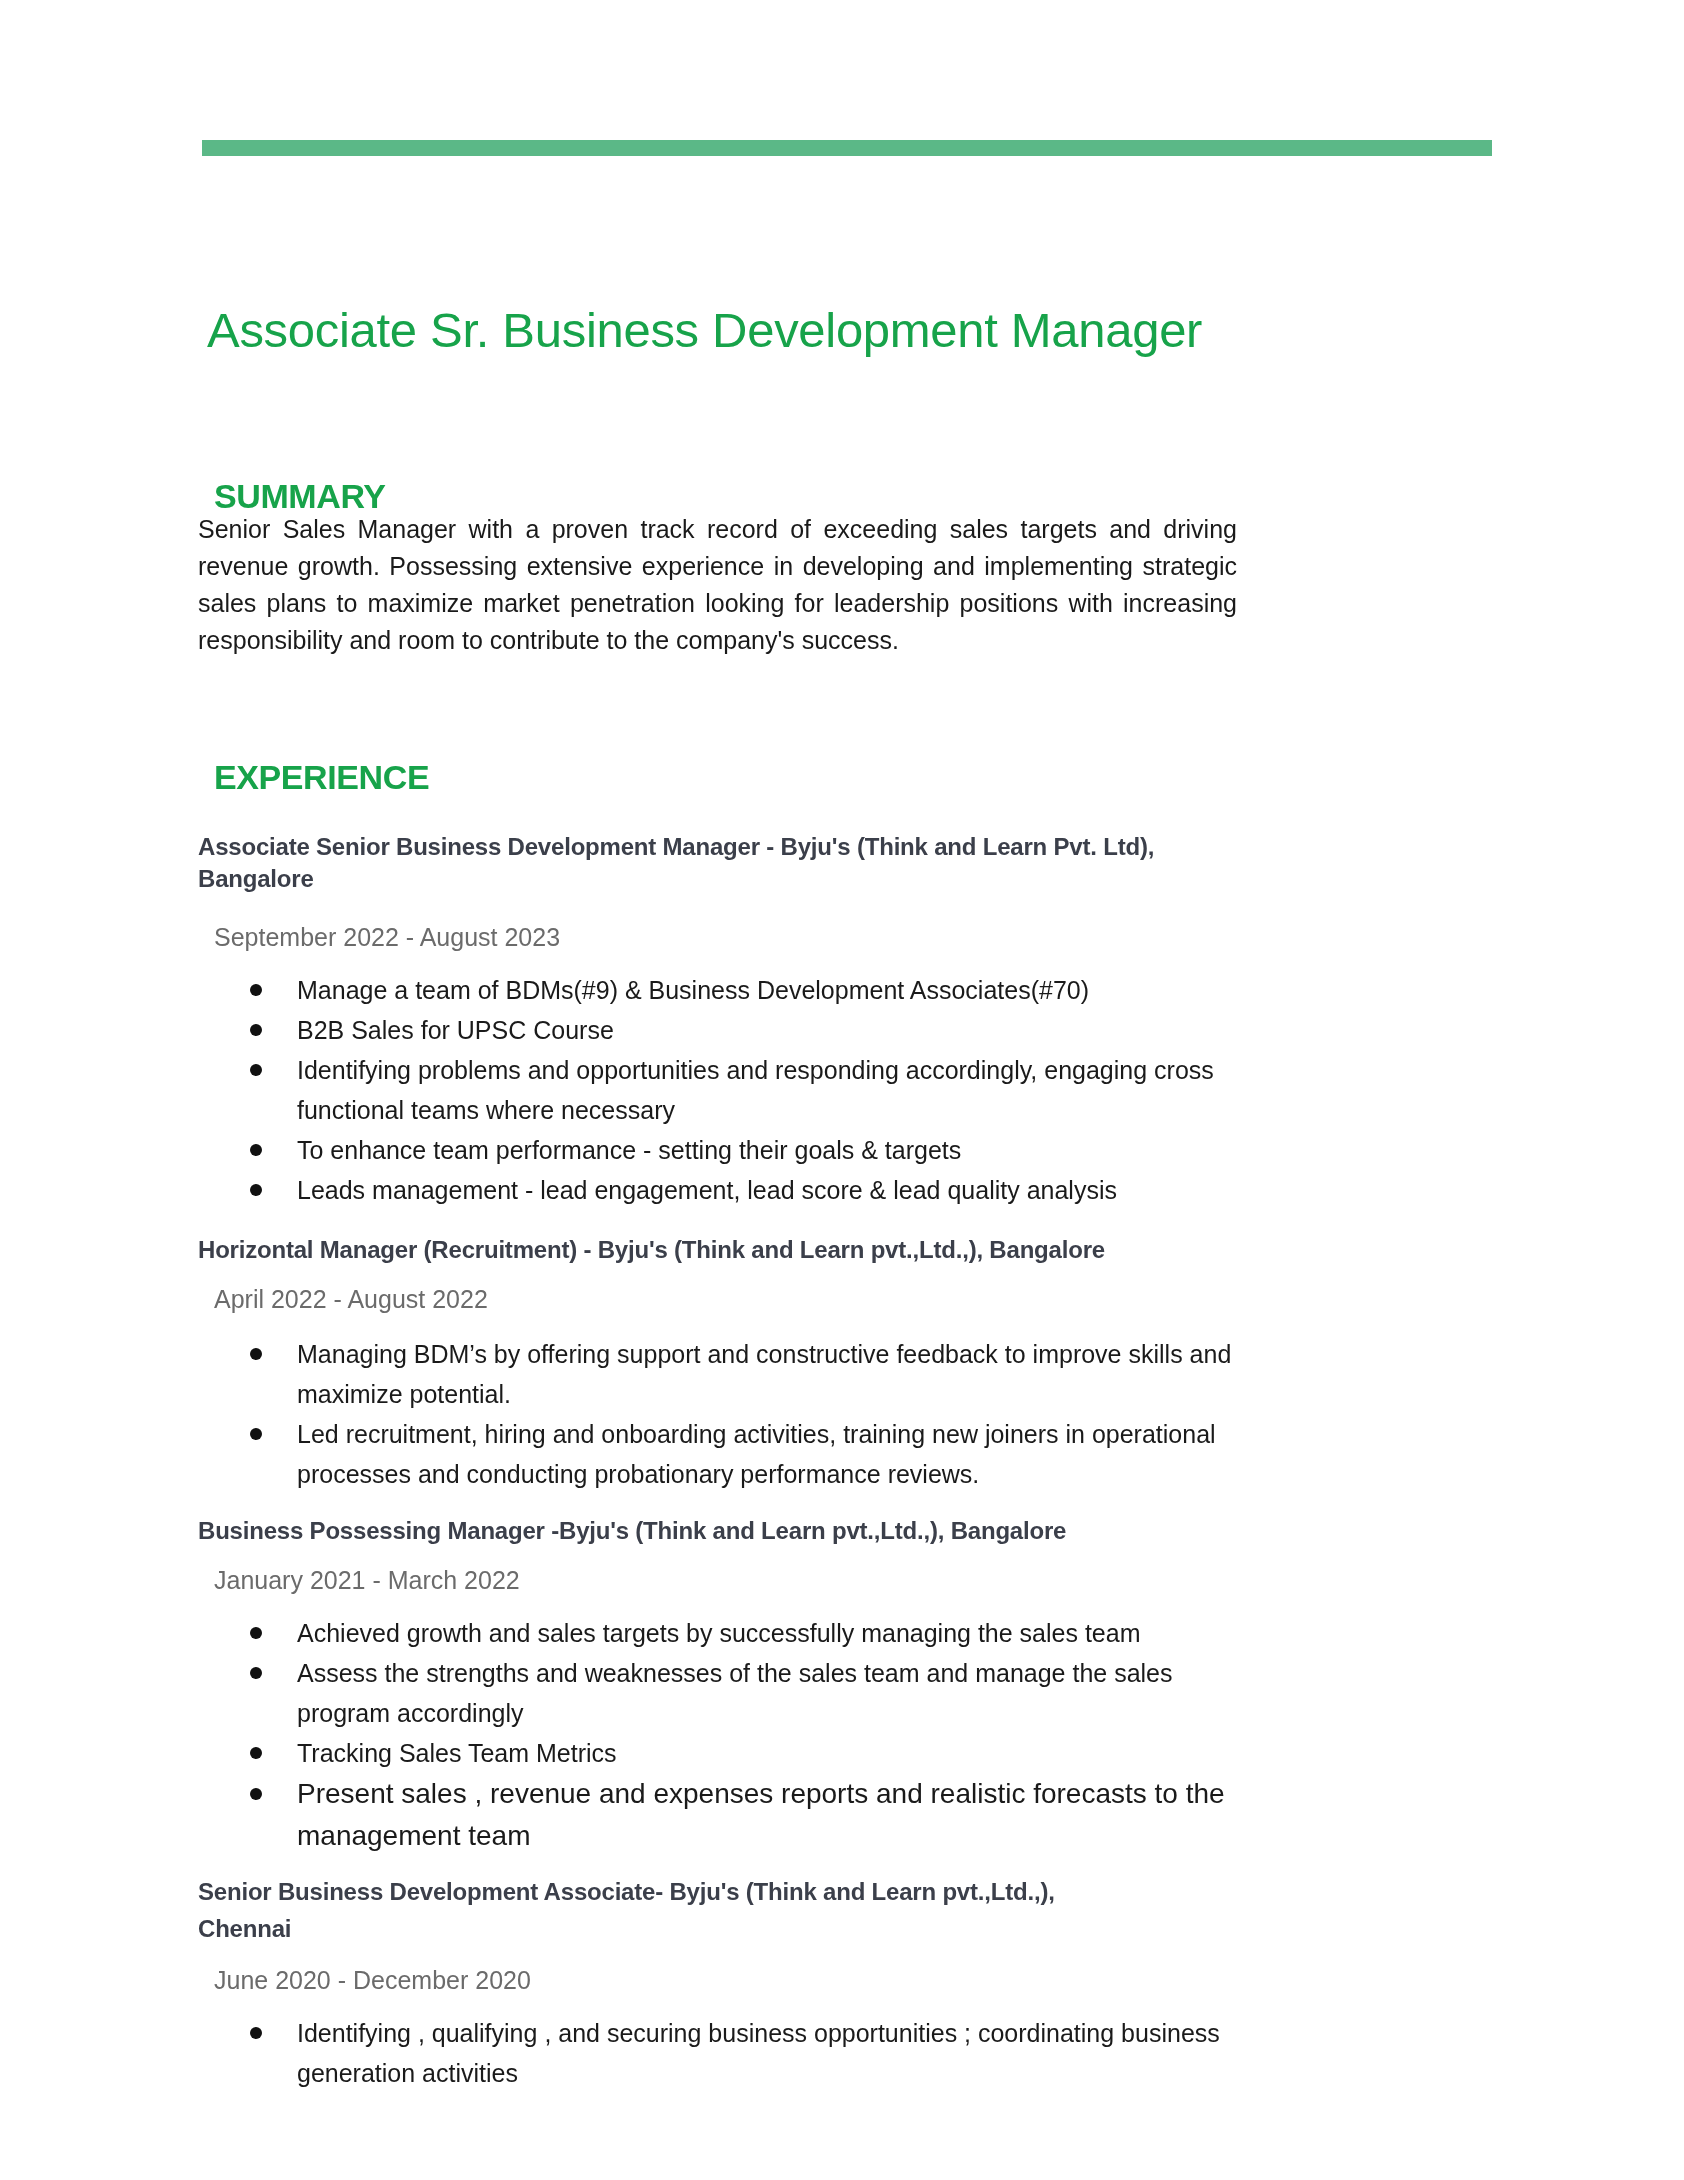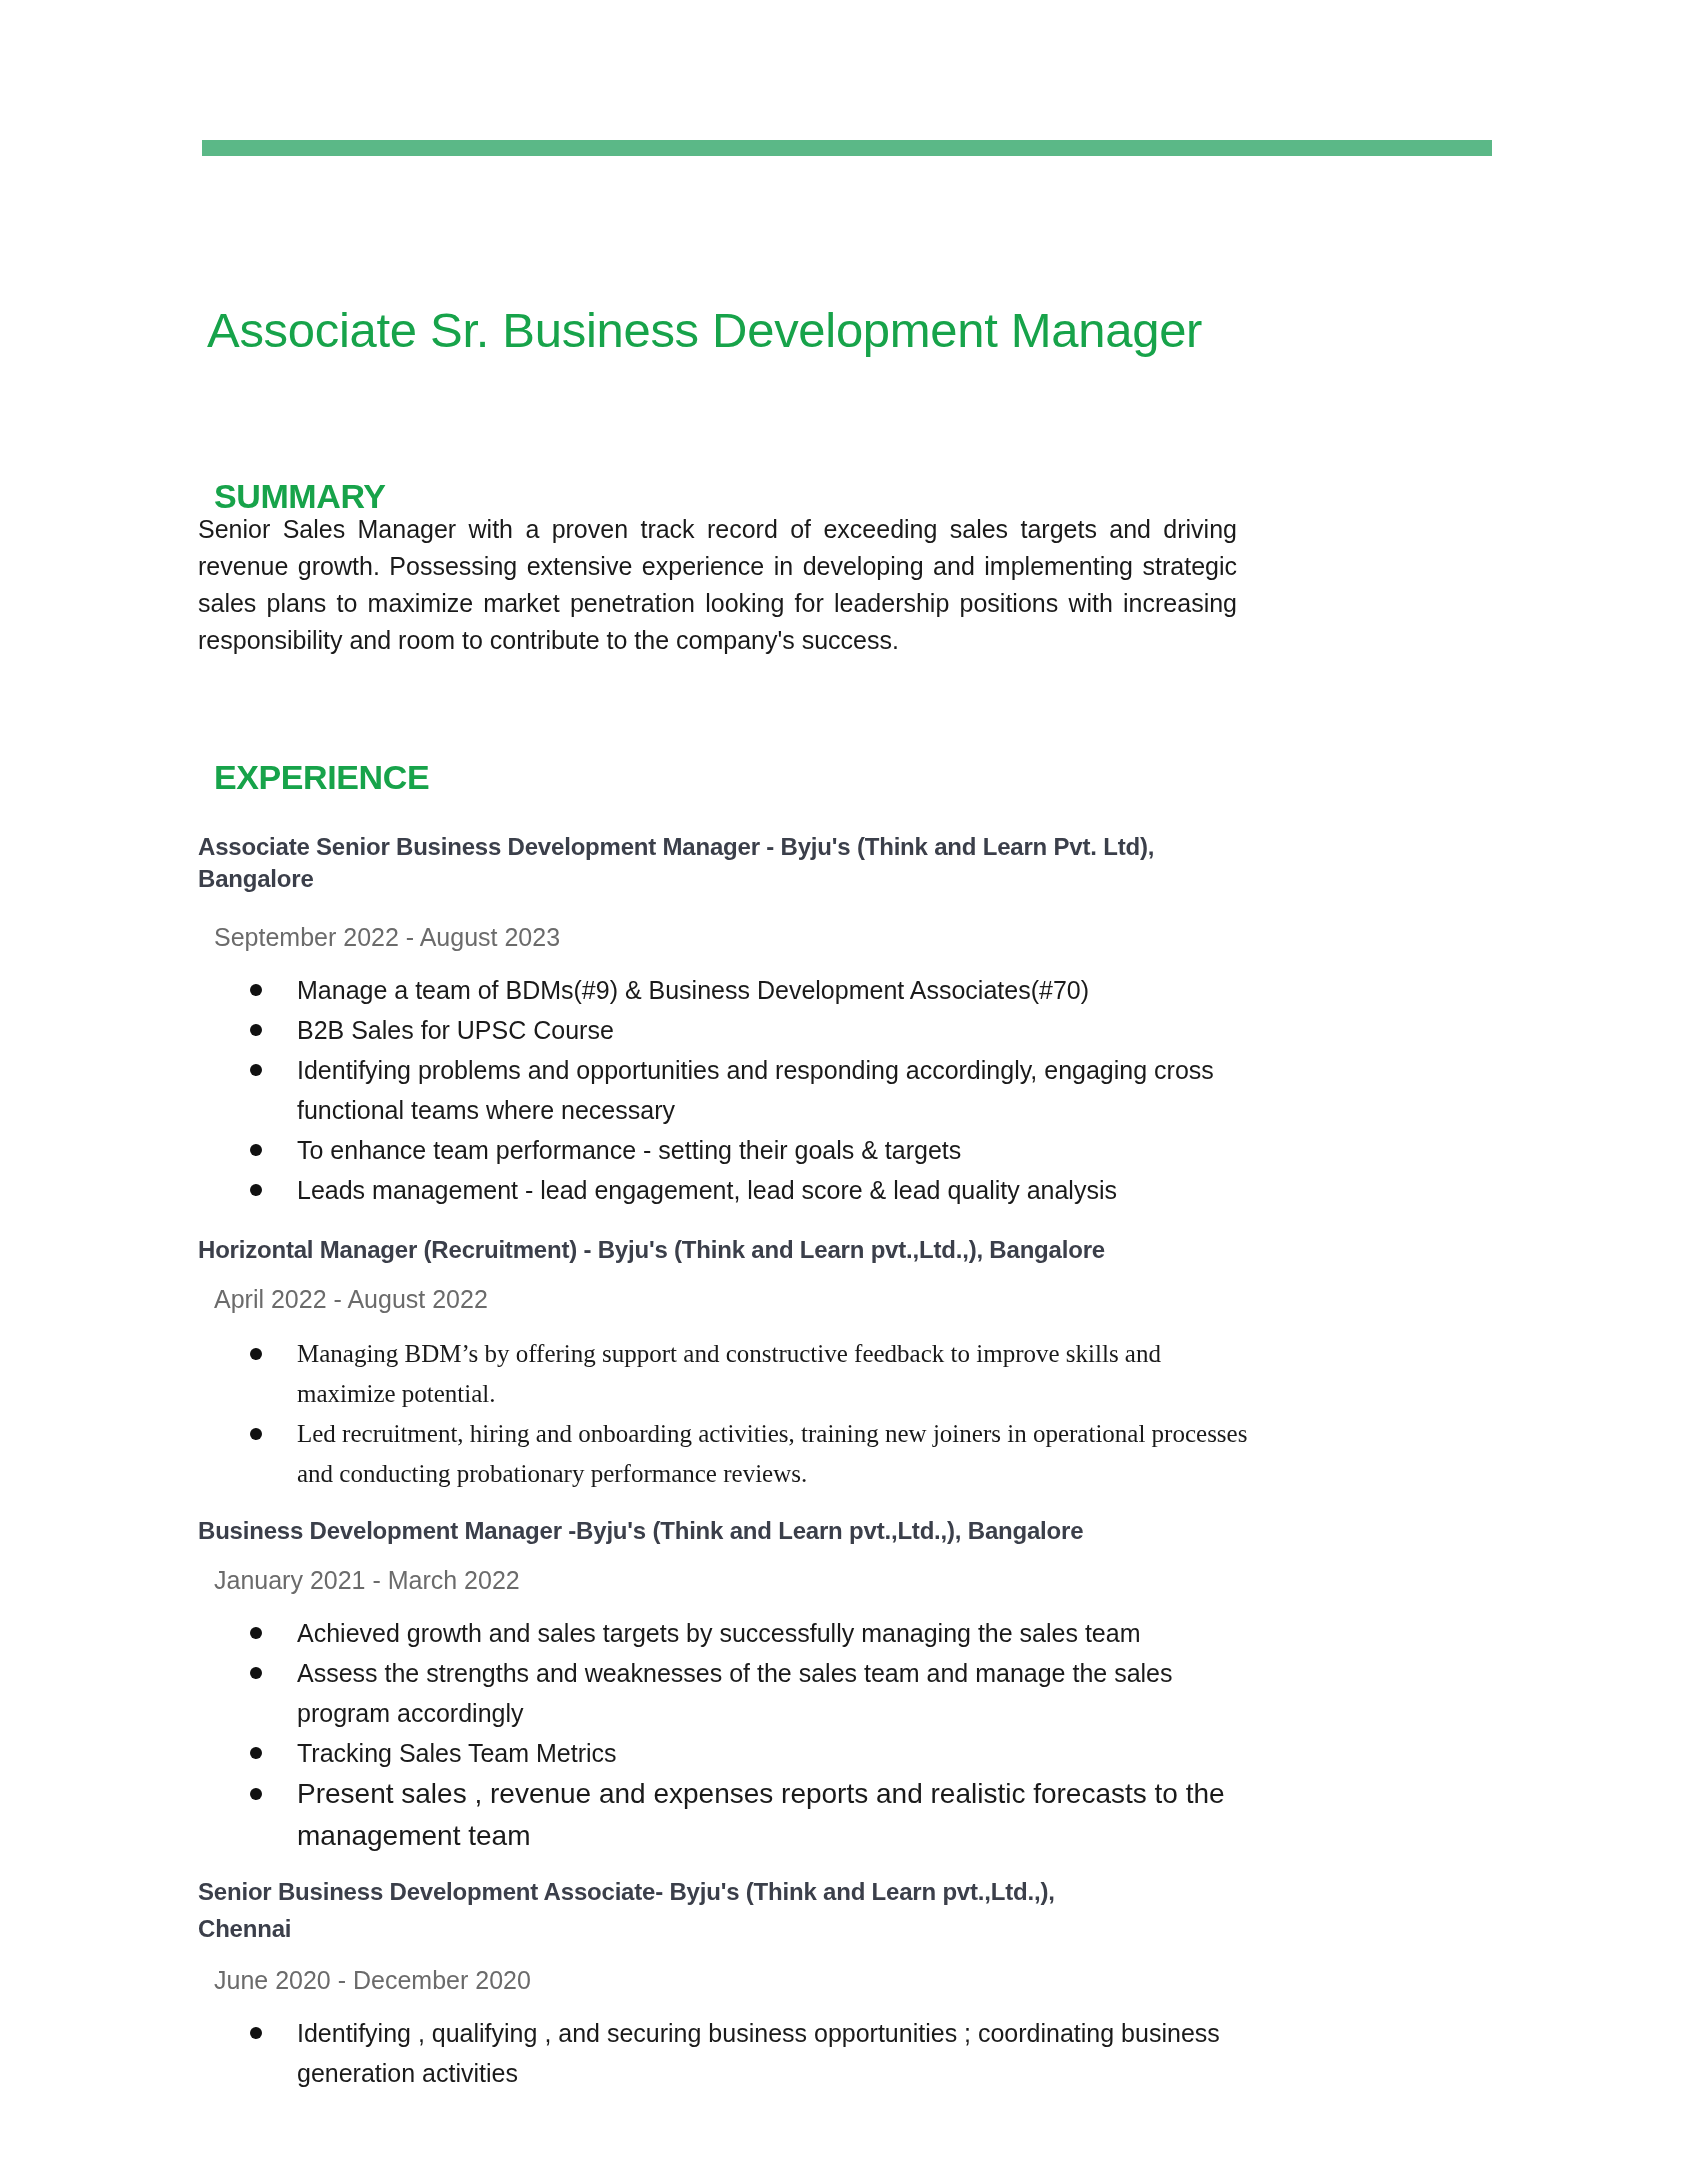--- a/index.html
+++ b/index.html
@@ -29,21 +29,21 @@
   .job-bullets li { position: relative; padding-left: 99px; font-size: 25px; line-height: 40px; color: #1a1a1a; width: 954px; }
   .job-bullets li .bullet { position: absolute; left: 52px; top: 13.6px; width: 12px; height: 12px; border-radius: 50%; background: #111; }
   .job-bullets li.large { font-size: 28px; line-height: 42px; width: 963px; }
   .job-bullets li.large .bullet { top: 15.3px; }
 
   #job-0 { top: 831px; }
   #job-0 .job-dates { margin-top: 25px; }
   #job-0 .job-bullets { margin-top: 5.1px; }
 
   #job-1 { top: 1234px; }
-  #job-1 .job-bullets { margin-top: 18px; font-family: Liberation Serif, serif; }
+  #job-1 .job-bullets { margin-top: 18px; }
 
   #job-2 { top: 1515px; }
   #job-2 .job-bullets { margin-top: 13.6px; }
 
   #job-3 { top: 1873px; }
   #job-3 .job-title { line-height: 37px; }
   #job-3 .job-bullets { margin-top: 13.6px; }
 </style>
 </head>
 <body>
@@ -74,21 +74,21 @@
   <div class="job" id="job-1">
     <p class="job-title">Horizontal Manager (Recruitment) - Byju's (Think and Learn pvt.,Ltd.,), Bangalore</p>
     <p class="job-dates">April 2022 - August 2022</p>
     <ul class="job-bullets">
       <li><span class="bullet"></span><span>Managing BDM’s by offering support and constructive feedback to improve skills and maximize potential.</span></li>
       <li><span class="bullet"></span><span>Led recruitment, hiring and onboarding activities, training new joiners in operational processes and conducting probationary performance reviews.</span></li>
     </ul>
   </div>
 
   <div class="job" id="job-2">
-    <p class="job-title">Business Development Manager -Byju's (Think and Learn pvt.,Ltd.,), Bangalore</p>
+    <p class="job-title">Business Possessing Manager -Byju's (Think and Learn pvt.,Ltd.,), Bangalore</p>
     <p class="job-dates">January 2021 - March 2022</p>
     <ul class="job-bullets">
       <li><span class="bullet"></span><span>Achieved growth and sales targets by successfully managing the sales team</span></li>
       <li><span class="bullet"></span><span>Assess the strengths and weaknesses of the sales team and manage the sales program accordingly</span></li>
       <li><span class="bullet"></span><span>Tracking Sales Team Metrics</span></li>
       <li class="large"><span class="bullet"></span><span>Present sales , revenue and expenses reports and realistic forecasts to the management team</span></li>
     </ul>
   </div>
 
   <div class="job" id="job-3">

